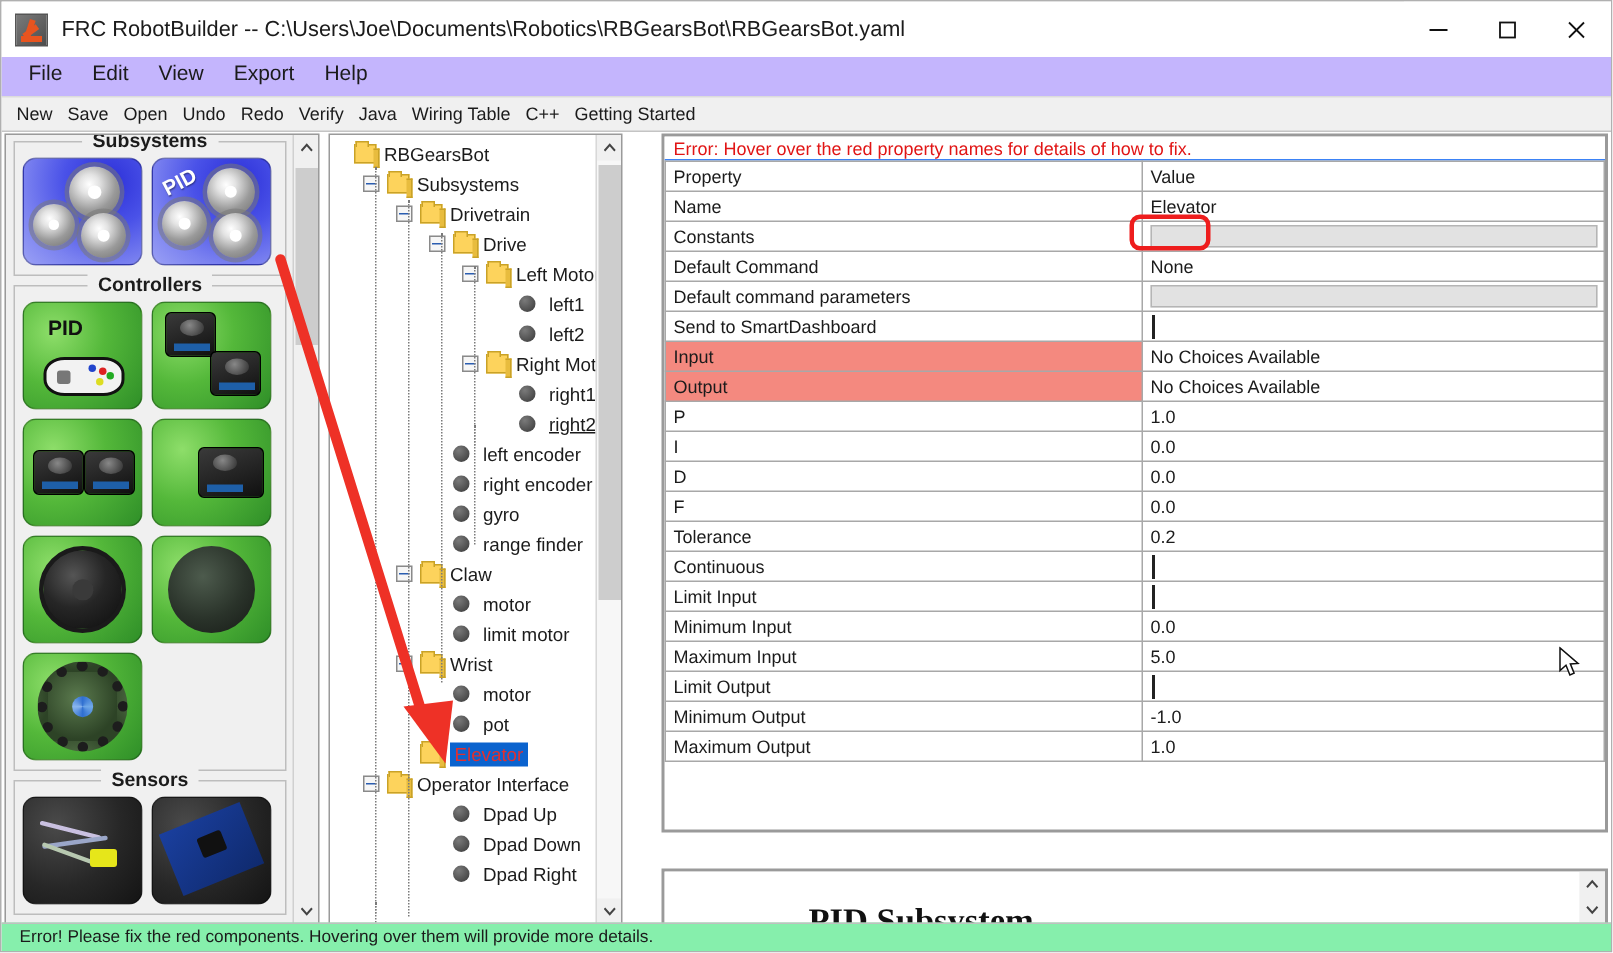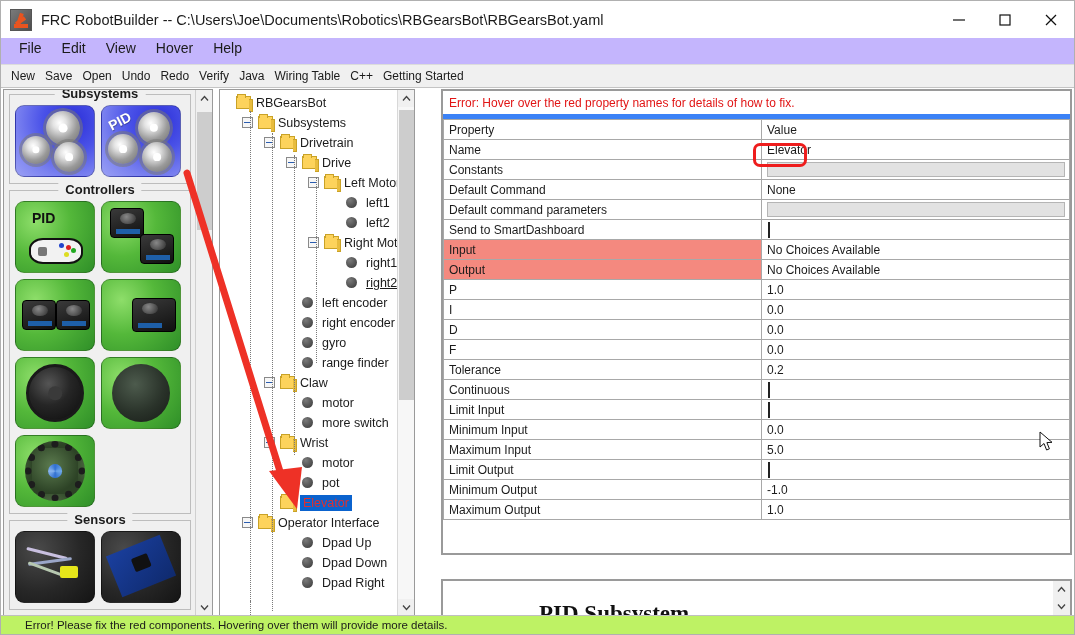--- a/index.html
+++ b/index.html
@@ -197,22 +197,22 @@
   }
   #tree-thumb { top: 20px; height: 290px; }
 
   
   #rightpanel {
     position: absolute; left: 440px; top: 88px; width: 631px; height: 466px;
     background: #ffffff; border: 2px solid #9a9a9a;
     overflow: hidden;
   }
   #error-banner {
-    height: 28px; display:flex; align-items:center; padding-left: 6px;
-    border-bottom: 5px solid #3b82f6; background: #ffffff;
+    height: 16px; display:flex; align-items:center; padding-left: 6px;
+    border-bottom: 1px solid #3b82f6; background: #ffffff;
   }
   #error-banner span { color: #e11515; font-size: 12px; }
   table#props { width: 100%; border-collapse: collapse; table-layout: fixed; }
   table#props td {
     height: 20px; border: 1px solid #a8a8a8; padding: 0 0 0 5px;
     font-size: 12px; color: #1b1b1b; vertical-align: middle; overflow: hidden;
     white-space: nowrap;
   }
   table#props td.c1 { width: 318px; }
   table#props tr.err td.c1 { background: #f4897f; }
@@ -241,22 +241,22 @@
     font-family: "Liberation Serif", serif; font-size: 23px; font-weight: bold; color:#111;
   }
   #help-vscroll { position:absolute; right:0; top:0; width:17px; bottom:17px; background:#f7f7f7; }
   #help-hscroll { position:absolute; left:0; right:0; bottom:0; height:17px; background:#f0f0f0; display:flex; align-items:center; }
   .hs-arrow { width:17px; height:17px; display:flex; align-items:center; justify-content:center; }
   #help-hthumb { height:15px; width:300px; background:#cdcdcd; }
 
   
   #statusbar {
     position: absolute; left: 0; bottom: 0; width: 1073px; height: 19px;
-    background: #bef264; border-top: 1px solid #c0c0c0;
-    display:flex; align-items:center; padding-left: 24px;
+    background: #86efac; border-top: 1px solid #c0c0c0;
+    display:flex; align-items:center; padding-left: 12px;
   }
   #statusbar span { font-size: 11.5px; color: #1b1b1b; }
 
   
   #arrow-svg { position:absolute; left:0; top:0; width:1075px; height:635px; pointer-events:none; }
   #cursor { position:absolute; left:1038px; top:430px; pointer-events:none; }
 </style>
 </head>
 <body>
 
@@ -286,21 +286,21 @@
             <line x1="12" y1="2" x2="2" y2="12" stroke="#111" stroke-width="1.2"></line>
           </svg>
       </div>
     </div>
   </div>
 
   <div id="menubar">
     <div class="menu-item">File</div>
     <div class="menu-item">Edit</div>
     <div class="menu-item">View</div>
-    <div class="menu-item">Hover</div>
+    <div class="menu-item">Export</div>
     <div class="menu-item">Help</div>
   </div>
 
   <div id="toolbar">
     <div class="tool-item">New</div>
     <div class="tool-item">Save</div>
     <div class="tool-item">Open</div>
     <div class="tool-item">Undo</div>
     <div class="tool-item">Redo</div>
     <div class="tool-item">Verify</div>
@@ -465,21 +465,21 @@
           <span class="toggle" style="left: 44px;"></span>
           <span class="folder" style="left: 60px;"></span>
           <span class="lbl" style="margin-left: 80px;">Claw</span>
         </div>
         <div class="tnode">
           <span class="leafdot" style="left: 82px;"></span>
           <span class="lbl" style="margin-left: 102px;">motor</span>
         </div>
         <div class="tnode">
           <span class="leafdot" style="left: 82px;"></span>
-          <span class="lbl" style="margin-left: 102px;">more switch</span>
+          <span class="lbl" style="margin-left: 102px;">limit motor</span>
         </div>
         <div class="tnode">
           <span class="toggle" style="left: 44px;"></span>
           <span class="folder" style="left: 60px;"></span>
           <span class="lbl" style="margin-left: 80px;">Wrist</span>
         </div>
         <div class="tnode">
           <span class="leafdot" style="left: 82px;"></span>
           <span class="lbl" style="margin-left: 102px;">motor</span>
         </div>

